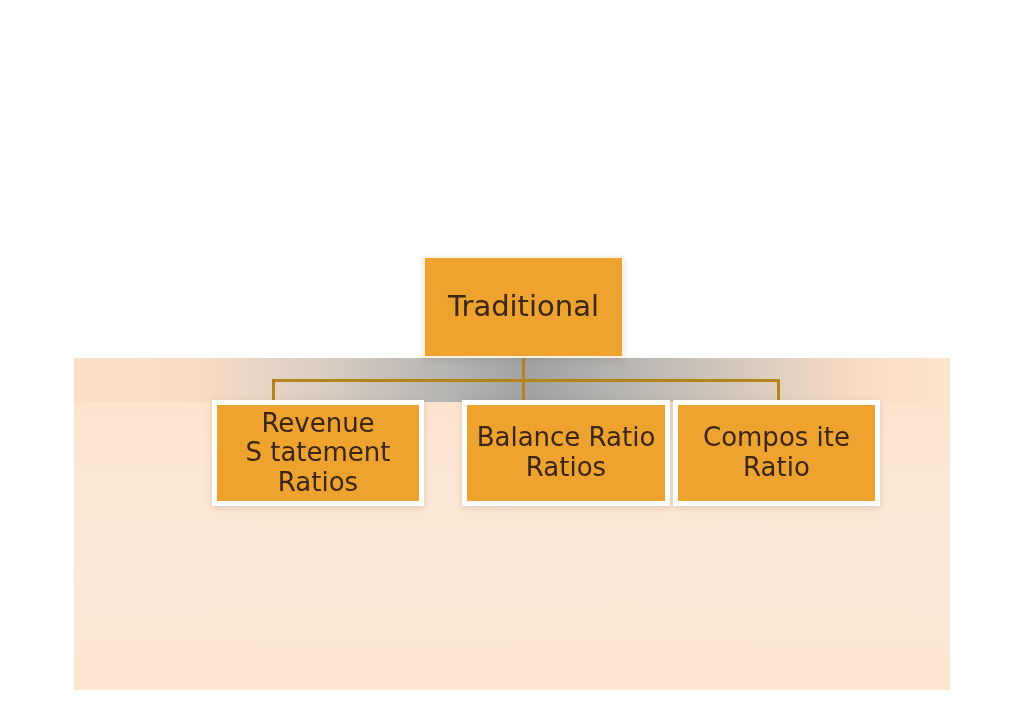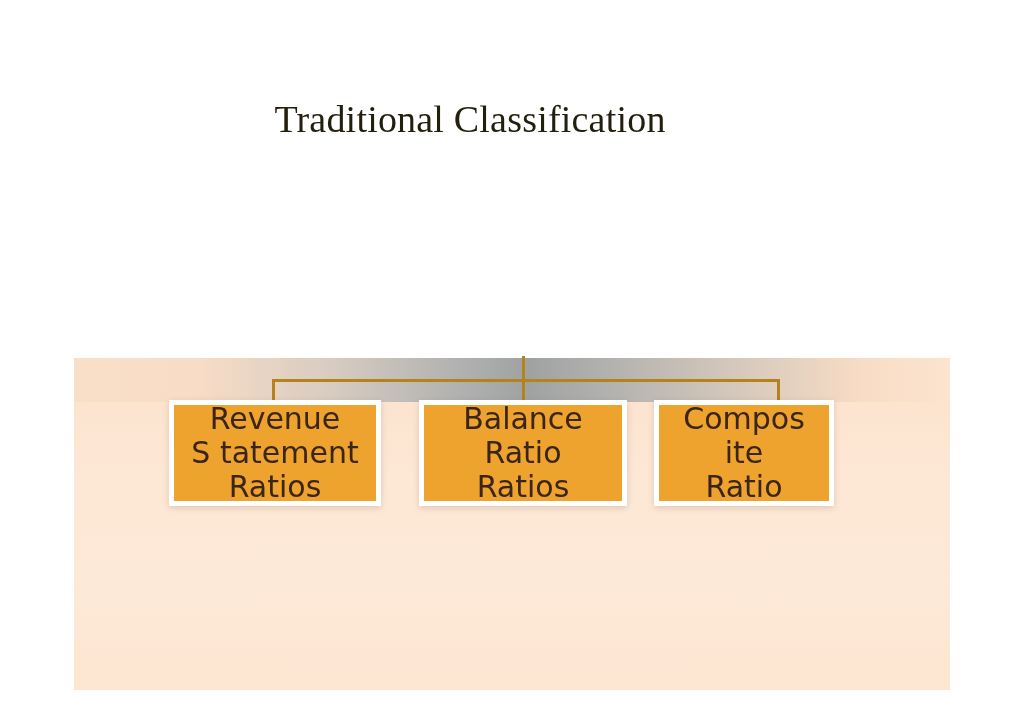--- a/index.html
+++ b/index.html
@@ -120,50 +120,53 @@
     width: 201px;
     height: 102px;
     font-size: 29px;
     border: 2px solid #fdf1e2;
     box-shadow: 0 2px 5px rgba(120, 95, 60, 0.18);
   }
 
   .node-child {
     top: 400px;
     height: 106px;
-    font-size: 30px;
+    font-size: 26px;
     border: 5px solid #ffffff;
     box-shadow: 0 2px 6px rgba(120, 95, 60, 0.22);
+    margin-left: 43px;
   }
   #node-child-0 { left: 169px; width: 212px; }
   #node-child-1 { left: 419px; width: 208px; }
-  #node-child-2 { left: 654px; width: 180px; }
+  #node-child-2 { left: 630px; width: 207px; }
 
   .node-label {
     display: block;
     padding: 0 6px;
     white-space: pre-line;
   }
 </style>
 </head>
 <body>
 
 <div id="slide">
 
-  <div id="slide-title">Traditional Classification</div>
 
   <div id="diagram-panel"></div>
 
   <div id="panel-gradient-band"></div>
 
   <div class="connector" id="conn-trunk"></div>
   <div class="connector" id="conn-bar"></div>
   <div class="connector" id="conn-drop-left"></div>
   <div class="connector" id="conn-drop-right"></div>
 
+  <div class="node-box" id="node-root">
+    <span class="node-label">Traditional</span>
+  </div>
 
   <div class="node-box node-child" id="node-child-0">
     <span class="node-label">Revenue
 S tatement
 Ratios</span>
   </div>
 
   <div class="node-box node-child" id="node-child-1">
     <span class="node-label">Balance Ratio
 Ratios</span>

